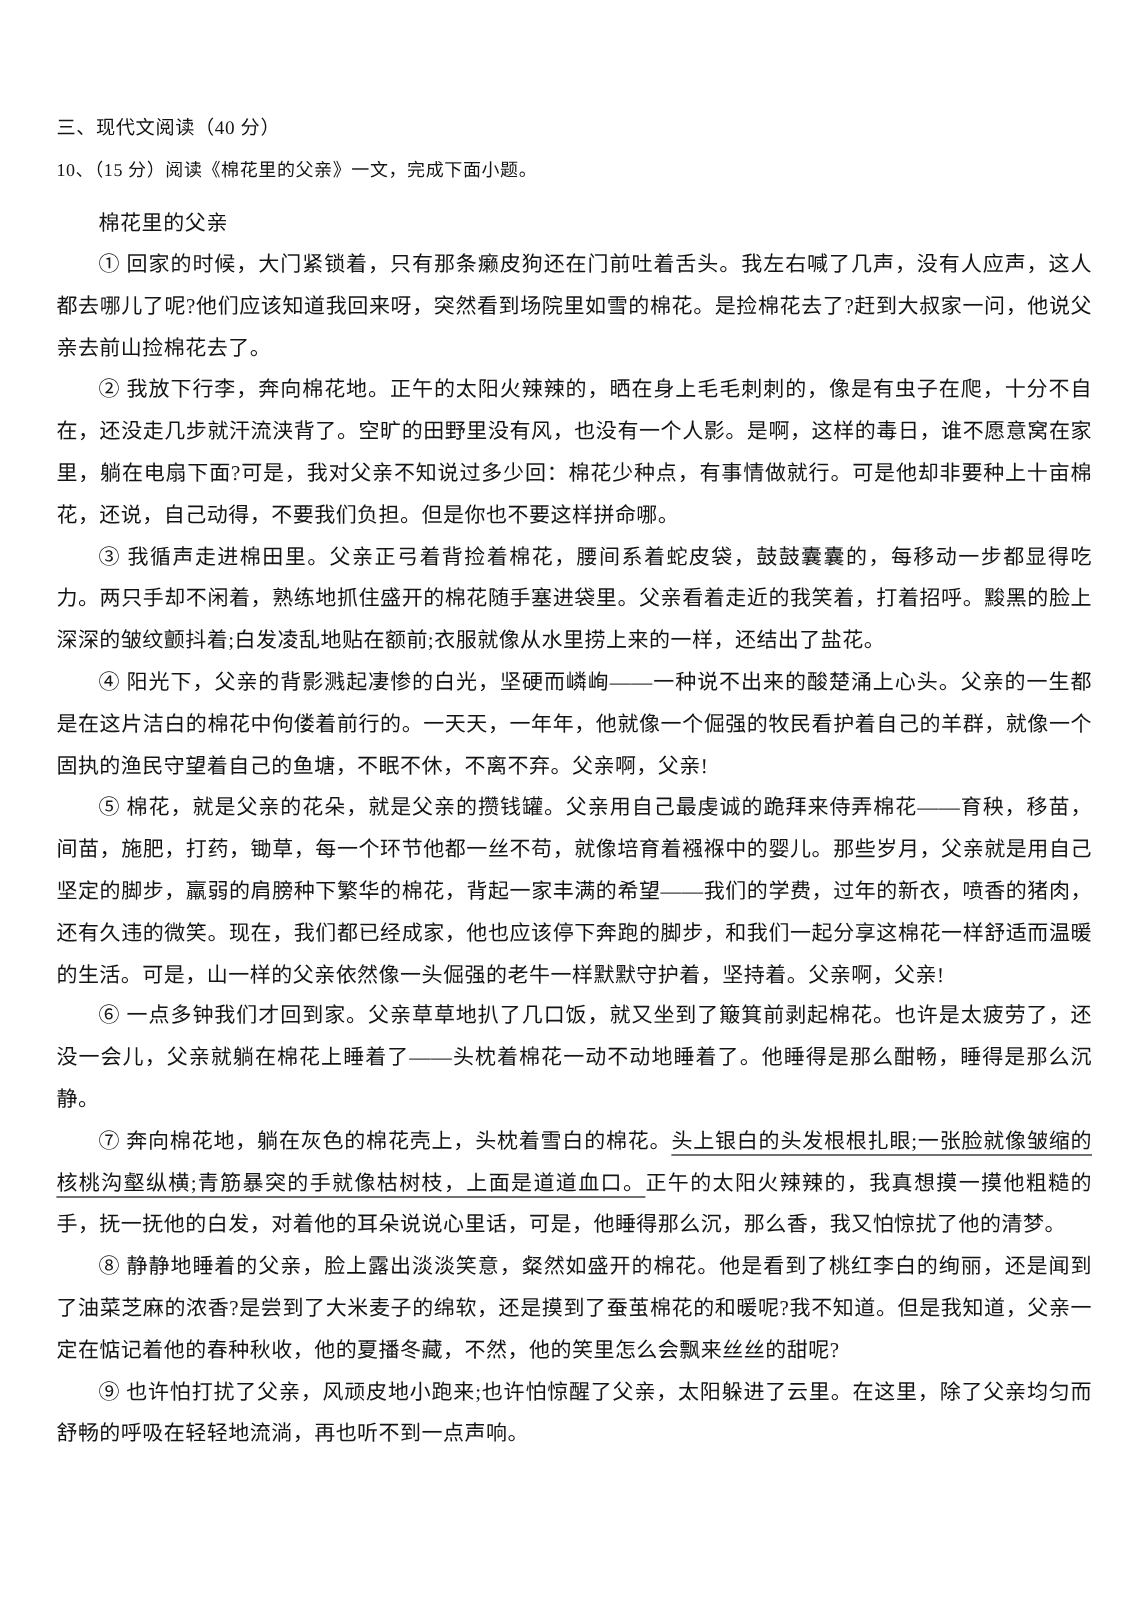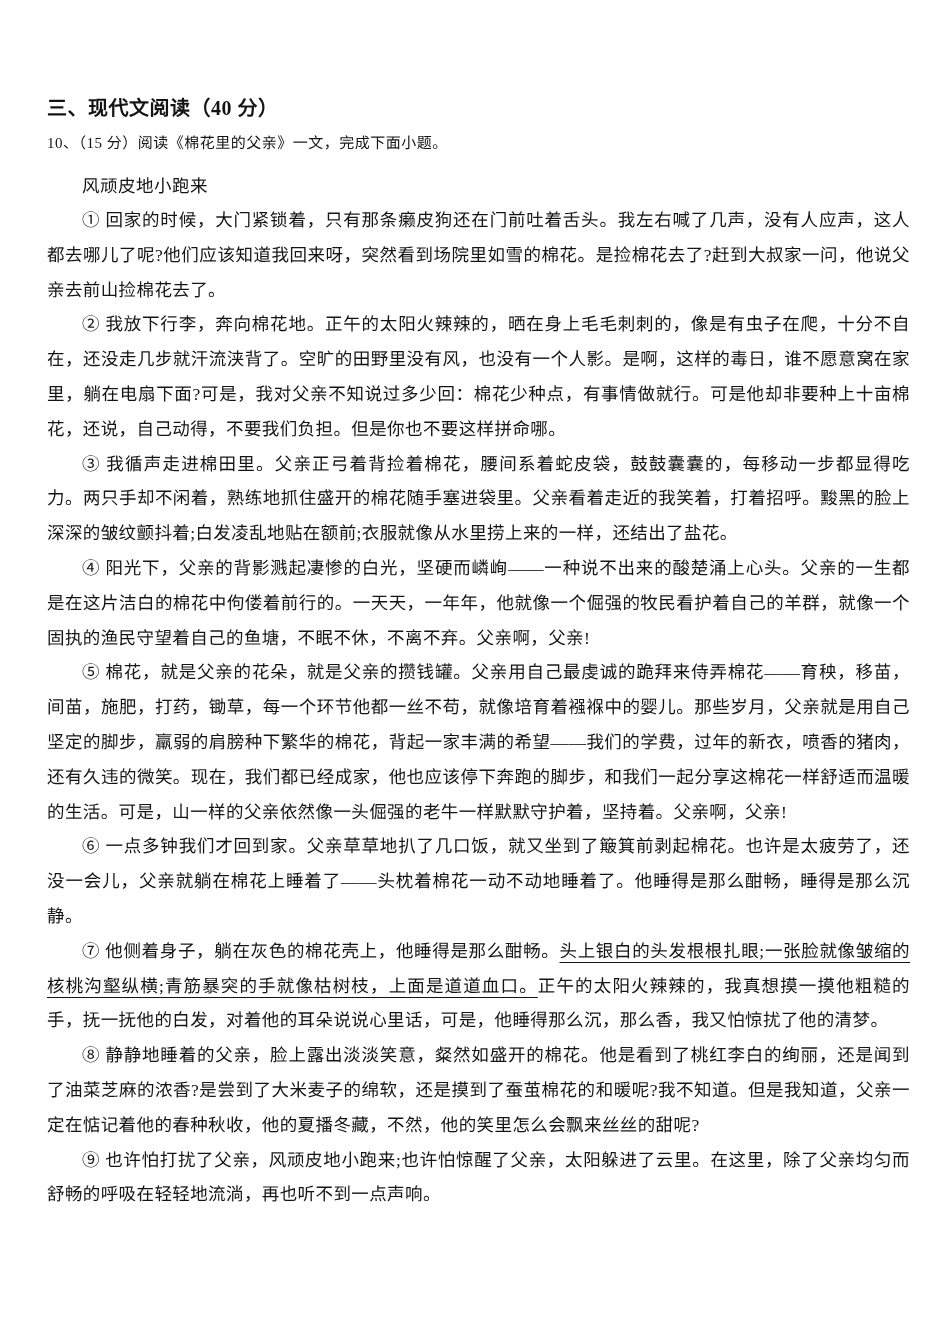--- a/index.html
+++ b/index.html
@@ -16,22 +16,22 @@
   }
   .page {
     box-sizing: border-box;
     width: 950px;
     height: 1344px;
     padding: 97px 40px 20px 47px;
     background: #ffffff;
   }
   .section-heading {
     margin: 0 0 12px 0;
-    font-size: 20px;
-    font-weight: 700;
+    font-size: 16px;
+    font-weight: 400;
     line-height: 22px;
     letter-spacing: 0.5px;
   }
   .question-intro {
     margin: 0 0 14px 0;
     font-size: 15px;
     line-height: 24px;
     letter-spacing: 0.5px;
   }
   .essay-title {
@@ -58,21 +58,21 @@
 </style>
 </head>
 <body>
 
 <div class="page">
 
   <h2 class="section-heading">三、现代文阅读（40 分）</h2>
 
   <p class="question-intro">10、（15 分）阅读《棉花里的父亲》一文，完成下面小题。</p>
 
-  <p class="essay-title">风顽皮地小跑来</p>
+  <p class="essay-title">棉花里的父亲</p>
 
   <p class="para">
     <span class="seg">① 回家的时候，大门紧锁着，只有那条癞皮狗还在门前吐着舌头。我左右喊了几声，没有人应声，这人都去哪儿了呢?他们应该知道我回来呀，突然看到场院里如雪的棉花。是捡棉花去了?赶到大叔家一问，他说父亲去前山捡棉花去了。</span>
   </p>
 
   <p class="para">
     <span class="seg">② 我放下行李，奔向棉花地。正午的太阳火辣辣的，晒在身上毛毛刺刺的，像是有虫子在爬，十分不自在，还没走几步就汗流浃背了。空旷的田野里没有风，也没有一个人影。是啊，这样的毒日，谁不愿意窝在家里，躺在电扇下面?可是，我对父亲不知说过多少回：棉花少种点，有事情做就行。可是他却非要种上十亩棉花，还说，自己动得，不要我们负担。但是你也不要这样拼命哪。</span>
   </p>
 
   <p class="para">
@@ -85,21 +85,21 @@
 
   <p class="para">
     <span class="seg">⑤ 棉花，就是父亲的花朵，就是父亲的攒钱罐。父亲用自己最虔诚的跪拜来侍弄棉花——育秧，移苗，间苗，施肥，打药，锄草，每一个环节他都一丝不苟，就像培育着襁褓中的婴儿。那些岁月，父亲就是用自己坚定的脚步，羸弱的肩膀种下繁华的棉花，背起一家丰满的希望——我们的学费，过年的新衣，喷香的猪肉，还有久违的微笑。现在，我们都已经成家，他也应该停下奔跑的脚步，和我们一起分享这棉花一样舒适而温暖的生活。可是，山一样的父亲依然像一头倔强的老牛一样默默守护着，坚持着。父亲啊，父亲!</span>
   </p>
 
   <p class="para">
     <span class="seg">⑥ 一点多钟我们才回到家。父亲草草地扒了几口饭，就又坐到了簸箕前剥起棉花。也许是太疲劳了，还没一会儿，父亲就躺在棉花上睡着了——头枕着棉花一动不动地睡着了。他睡得是那么酣畅，睡得是那么沉静。</span>
   </p>
 
   <p class="para">
-    <span class="seg">⑦ 他侧着身子，躺在灰色的棉花壳上，他睡得是那么酣畅。</span><span class="seg underlined">头上银白的头发根根扎眼;一张脸就像皱缩的核桃沟壑纵横;青筋暴突的手就像枯树枝，上面是道道血口。</span><span class="seg">正午的太阳火辣辣的，我真想摸一摸他粗糙的手，抚一抚他的白发，对着他的耳朵说说心里话，可是，他睡得那么沉，那么香，我又怕惊扰了他的清梦。</span>
+    <span class="seg">⑦ 奔向棉花地，躺在灰色的棉花壳上，头枕着雪白的棉花。</span><span class="seg underlined">头上银白的头发根根扎眼;一张脸就像皱缩的核桃沟壑纵横;青筋暴突的手就像枯树枝，上面是道道血口。</span><span class="seg">正午的太阳火辣辣的，我真想摸一摸他粗糙的手，抚一抚他的白发，对着他的耳朵说说心里话，可是，他睡得那么沉，那么香，我又怕惊扰了他的清梦。</span>
   </p>
 
   <p class="para">
     <span class="seg">⑧ 静静地睡着的父亲，脸上露出淡淡笑意，粲然如盛开的棉花。他是看到了桃红李白的绚丽，还是闻到了油菜芝麻的浓香?是尝到了大米麦子的绵软，还是摸到了蚕茧棉花的和暖呢?我不知道。但是我知道，父亲一定在惦记着他的春种秋收，他的夏播冬藏，不然，他的笑里怎么会飘来丝丝的甜呢?</span>
   </p>
 
   <p class="para">
     <span class="seg">⑨ 也许怕打扰了父亲，风顽皮地小跑来;也许怕惊醒了父亲，太阳躲进了云里。在这里，除了父亲均匀而舒畅的呼吸在轻轻地流淌，再也听不到一点声响。</span>
   </p>
 

